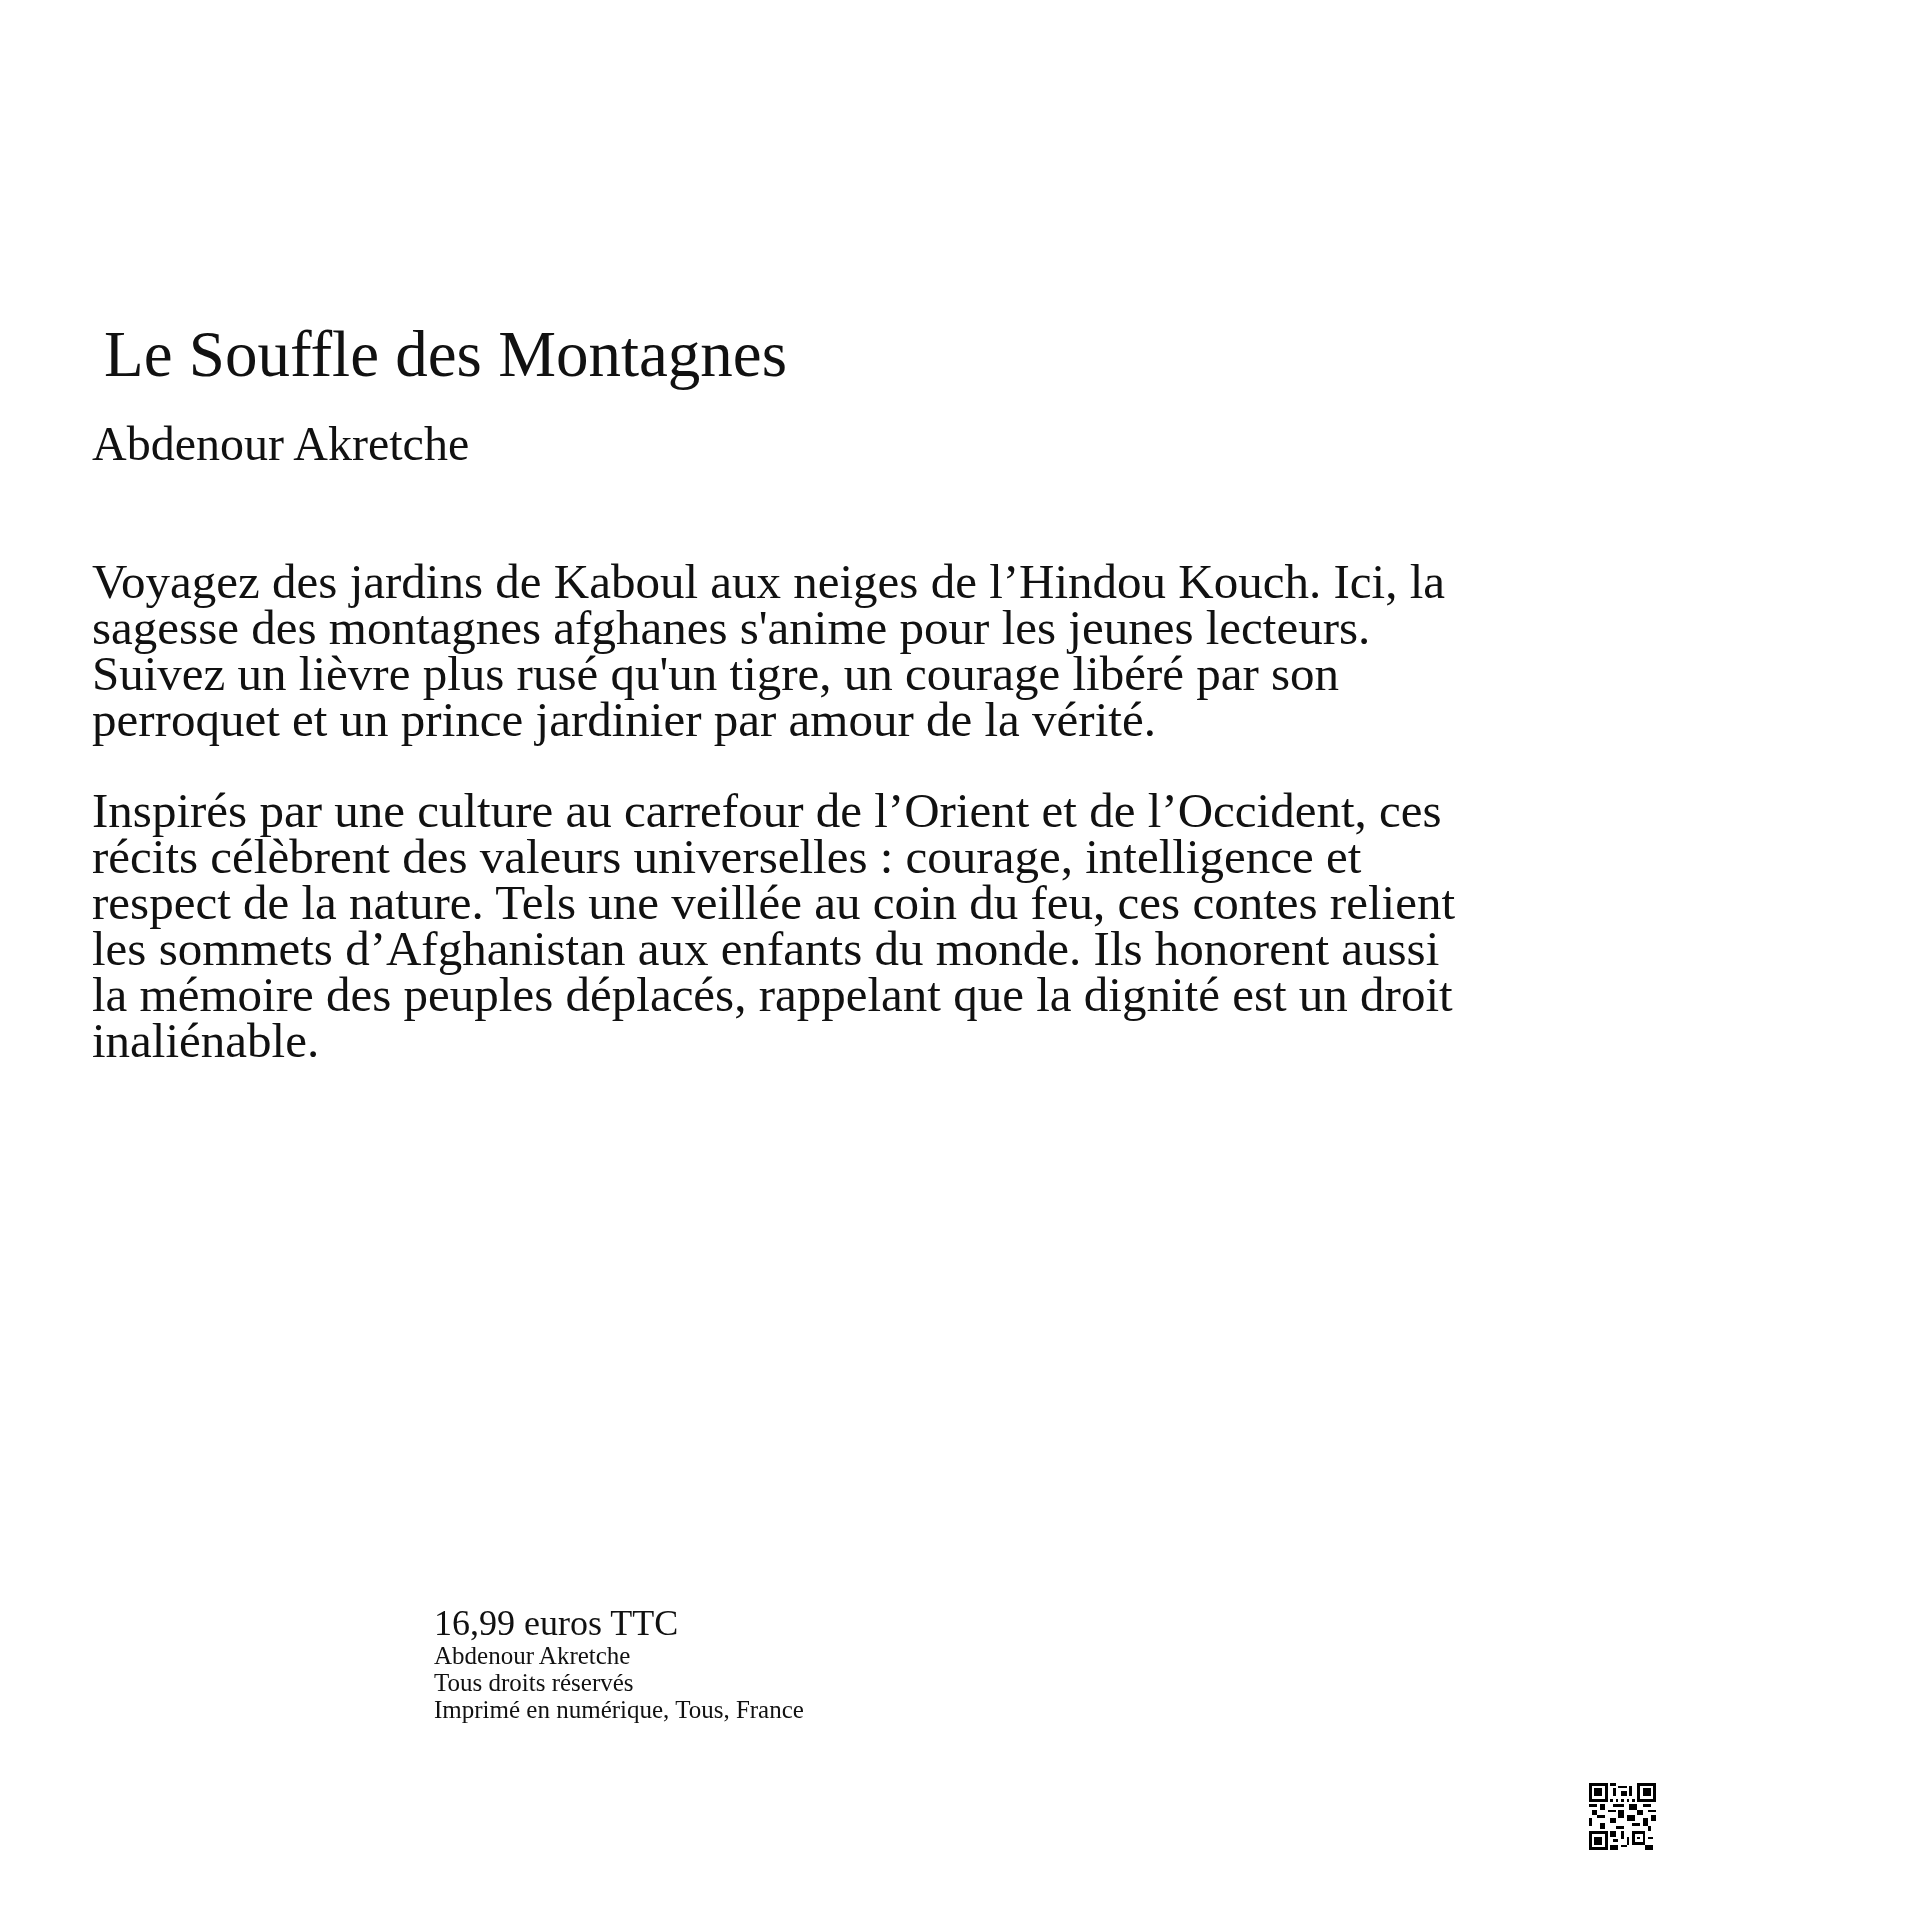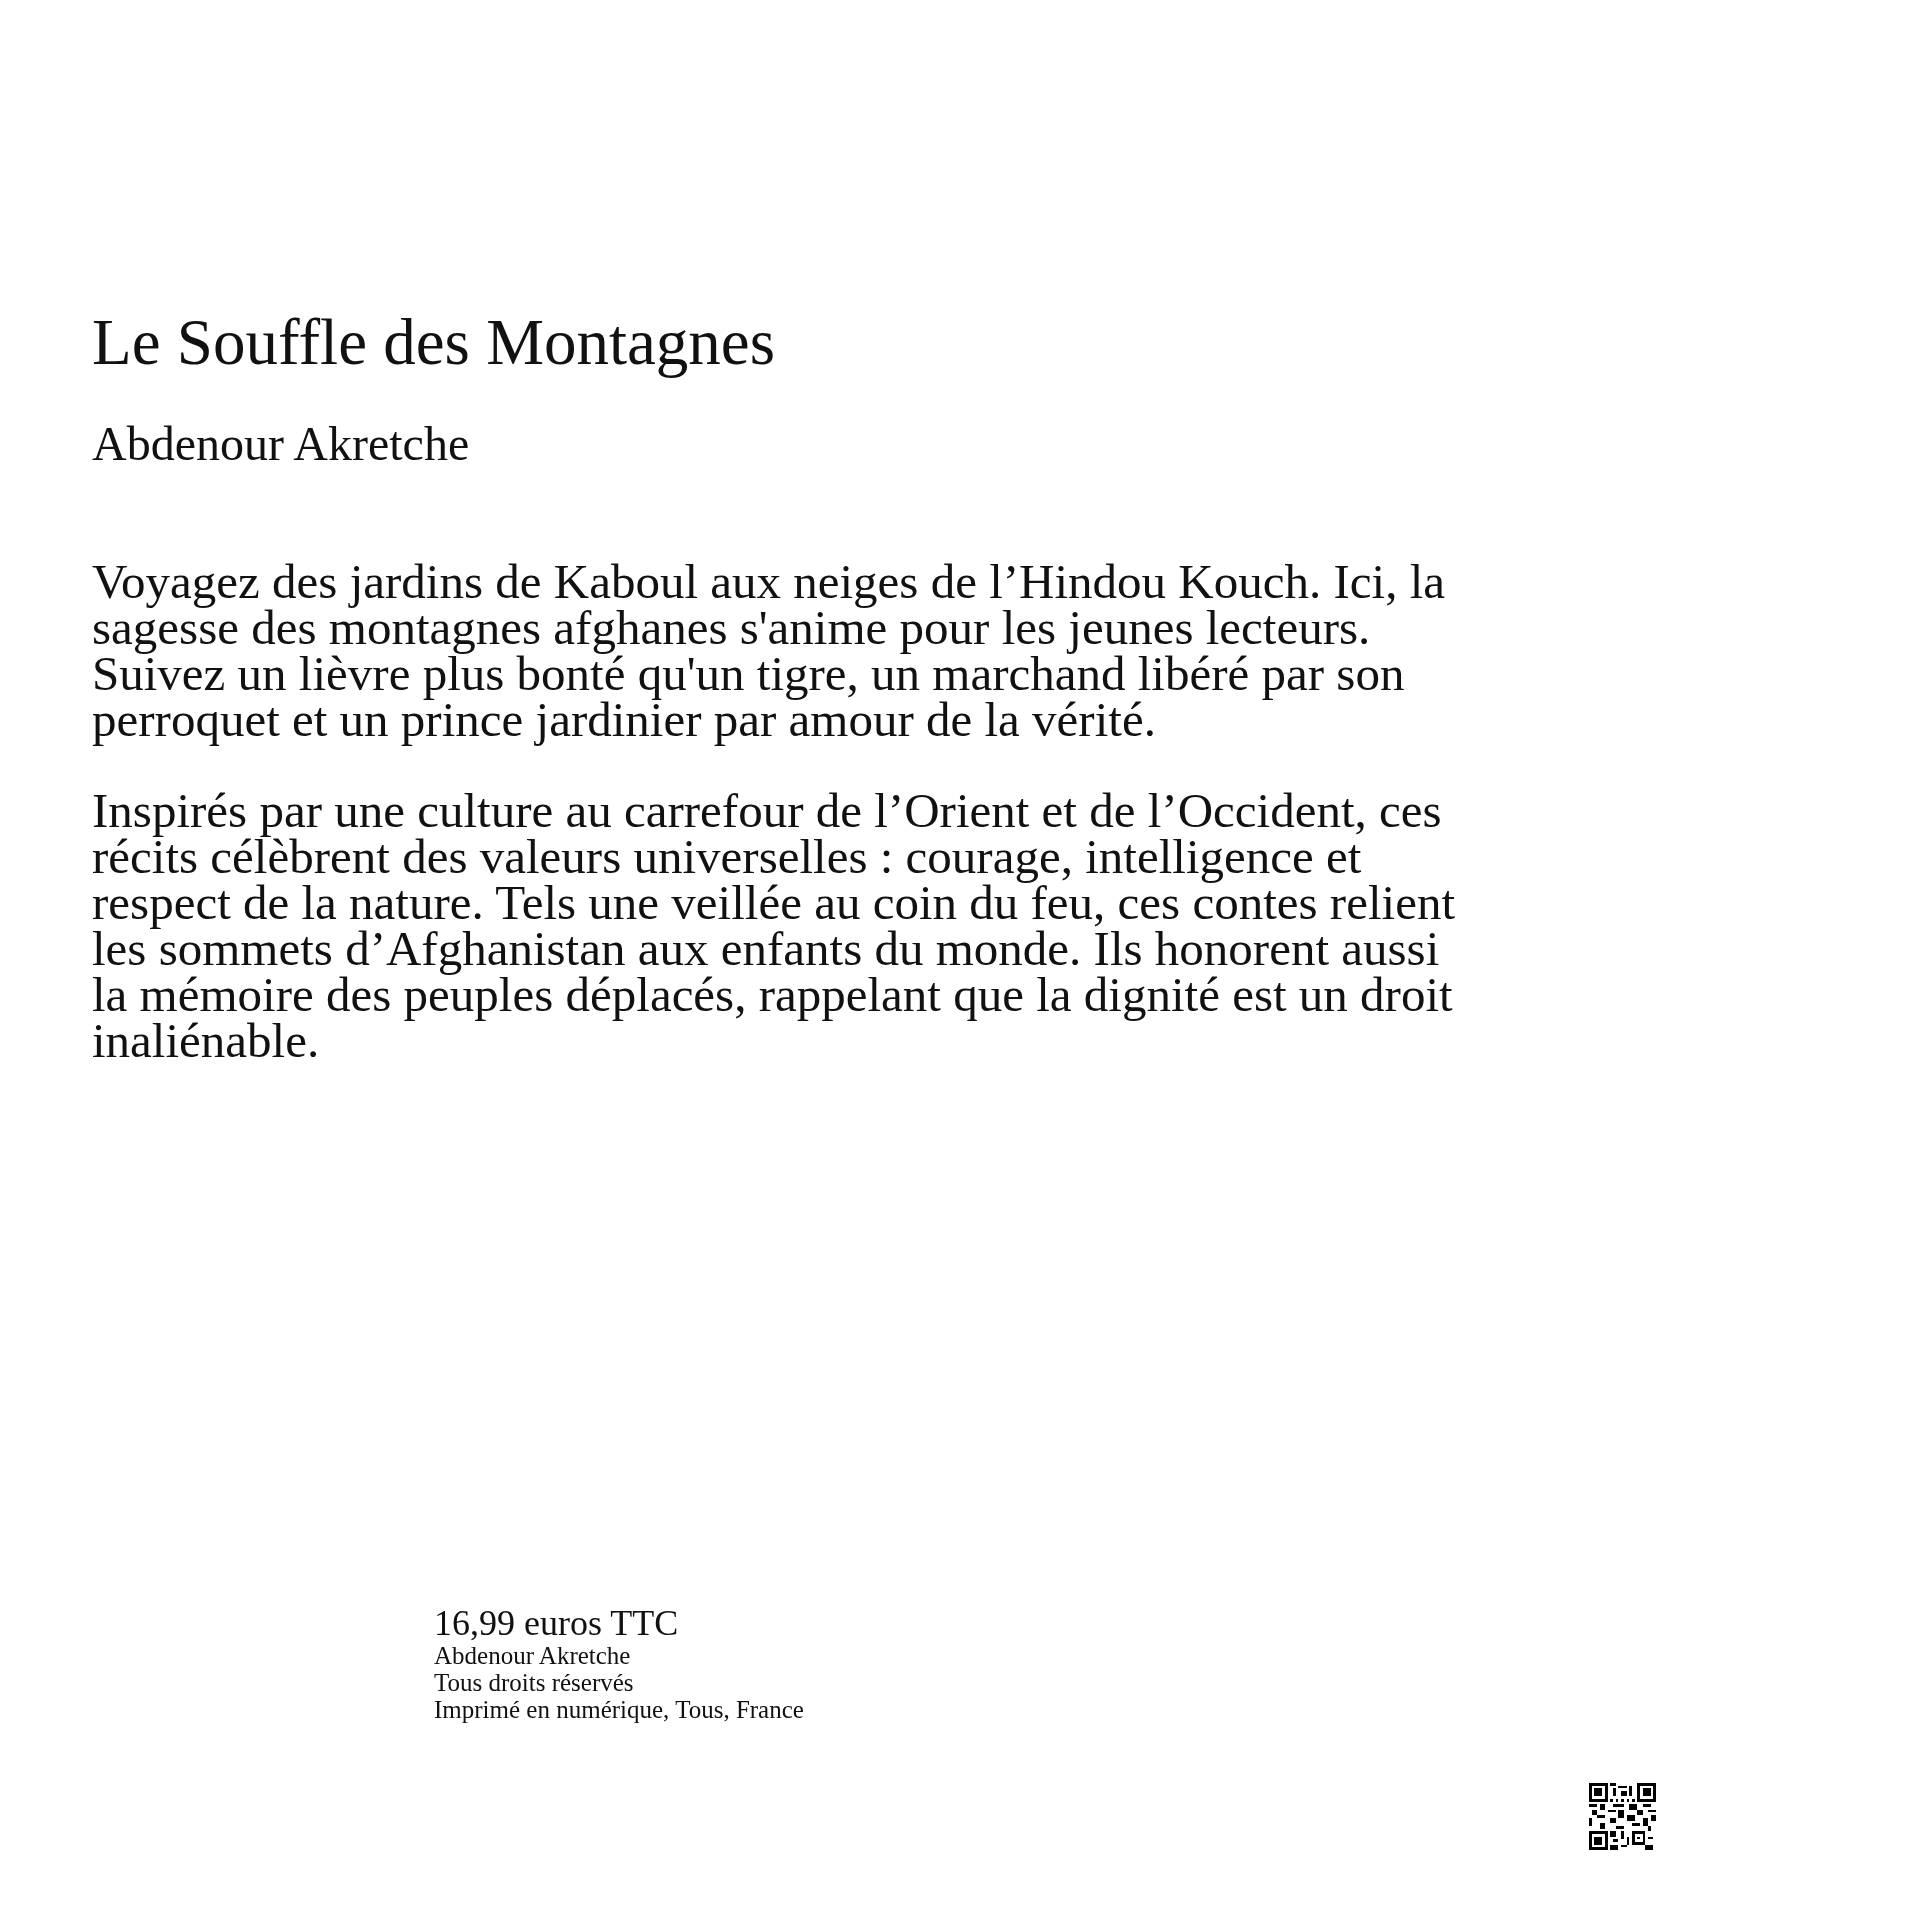--- a/index.html
+++ b/index.html
@@ -1,34 +1,34 @@
 <!DOCTYPE html>
 <html style="font-size:12.5px"><head>
 <meta charset="utf-8">
 <style>
   html, body { margin:0; padding:0; background:#ffffff; }
   body { width:1931px; height:1931px; position:relative; overflow:hidden;
          font-family:"Liberation Serif", "DejaVu Serif", serif; color:#111111; }
-  .title { position:absolute; left:92px; top:310px; font-size:65px; line-height:1; margin:0; font-weight:normal; white-space:nowrap; }
+  .title { position:absolute; left:92px; top:310px; font-size:65px; line-height:1; margin:12px; font-weight:normal; white-space:nowrap; }
   .author { position:absolute; left:92px; top:420px; font-size:48px; line-height:1; margin:0; white-space:nowrap; }
   .body { position:absolute; left:92px; top:559px; width:1370px; font-size:49px; line-height:46px; }
   .body p { margin:0 0 45px 0; }
   .footer { position:absolute; left:434px; top:1585px; }
   .price { font-size:36px; line-height:37px;margin-top:20px; }
   .fline { font-size:25px; line-height:27px; }
   .qr { position:absolute; left:1589px; top:1783px; width:67px; height:67px; }
 </style>
 </head>
 <body>
 
 <h1 class="title">Le Souffle des Montagnes</h1>
 <div class="author">Abdenour Akretche</div>
 
 <div class="body">
-  <p>Voyagez des jardins de Kaboul aux neiges de l’Hindou Kouch. Ici, la sagesse des montagnes afghanes s'anime pour les jeunes lecteurs. Suivez un lièvre plus bonté qu'un tigre, un marchand libéré par son perroquet et un prince jardinier par amour de la vérité.</p>
+  <p>Voyagez des jardins de Kaboul aux neiges de l’Hindou Kouch. Ici, la sagesse des montagnes afghanes s'anime pour les jeunes lecteurs. Suivez un lièvre plus rusé qu'un tigre, un courage libéré par son perroquet et un prince jardinier par amour de la vérité.</p>
   <p>Inspirés par une culture au carrefour de l’Orient et de l’Occident, ces récits célèbrent des valeurs universelles : courage, intelligence et respect de la nature. Tels une veillée au coin du feu, ces contes relient les sommets d’Afghanistan aux enfants du monde. Ils honorent aussi la mémoire des peuples déplacés, rappelant que la dignité est un droit inaliénable.</p>
 </div>
 
 <div class="footer">
   <div class="price">16,99 euros TTC</div>
   <div class="fline">Abdenour Akretche</div>
   <div class="fline">Tous droits réservés</div>
   <div class="fline">Imprimé en numérique, Tous, France</div>
 </div>
 

